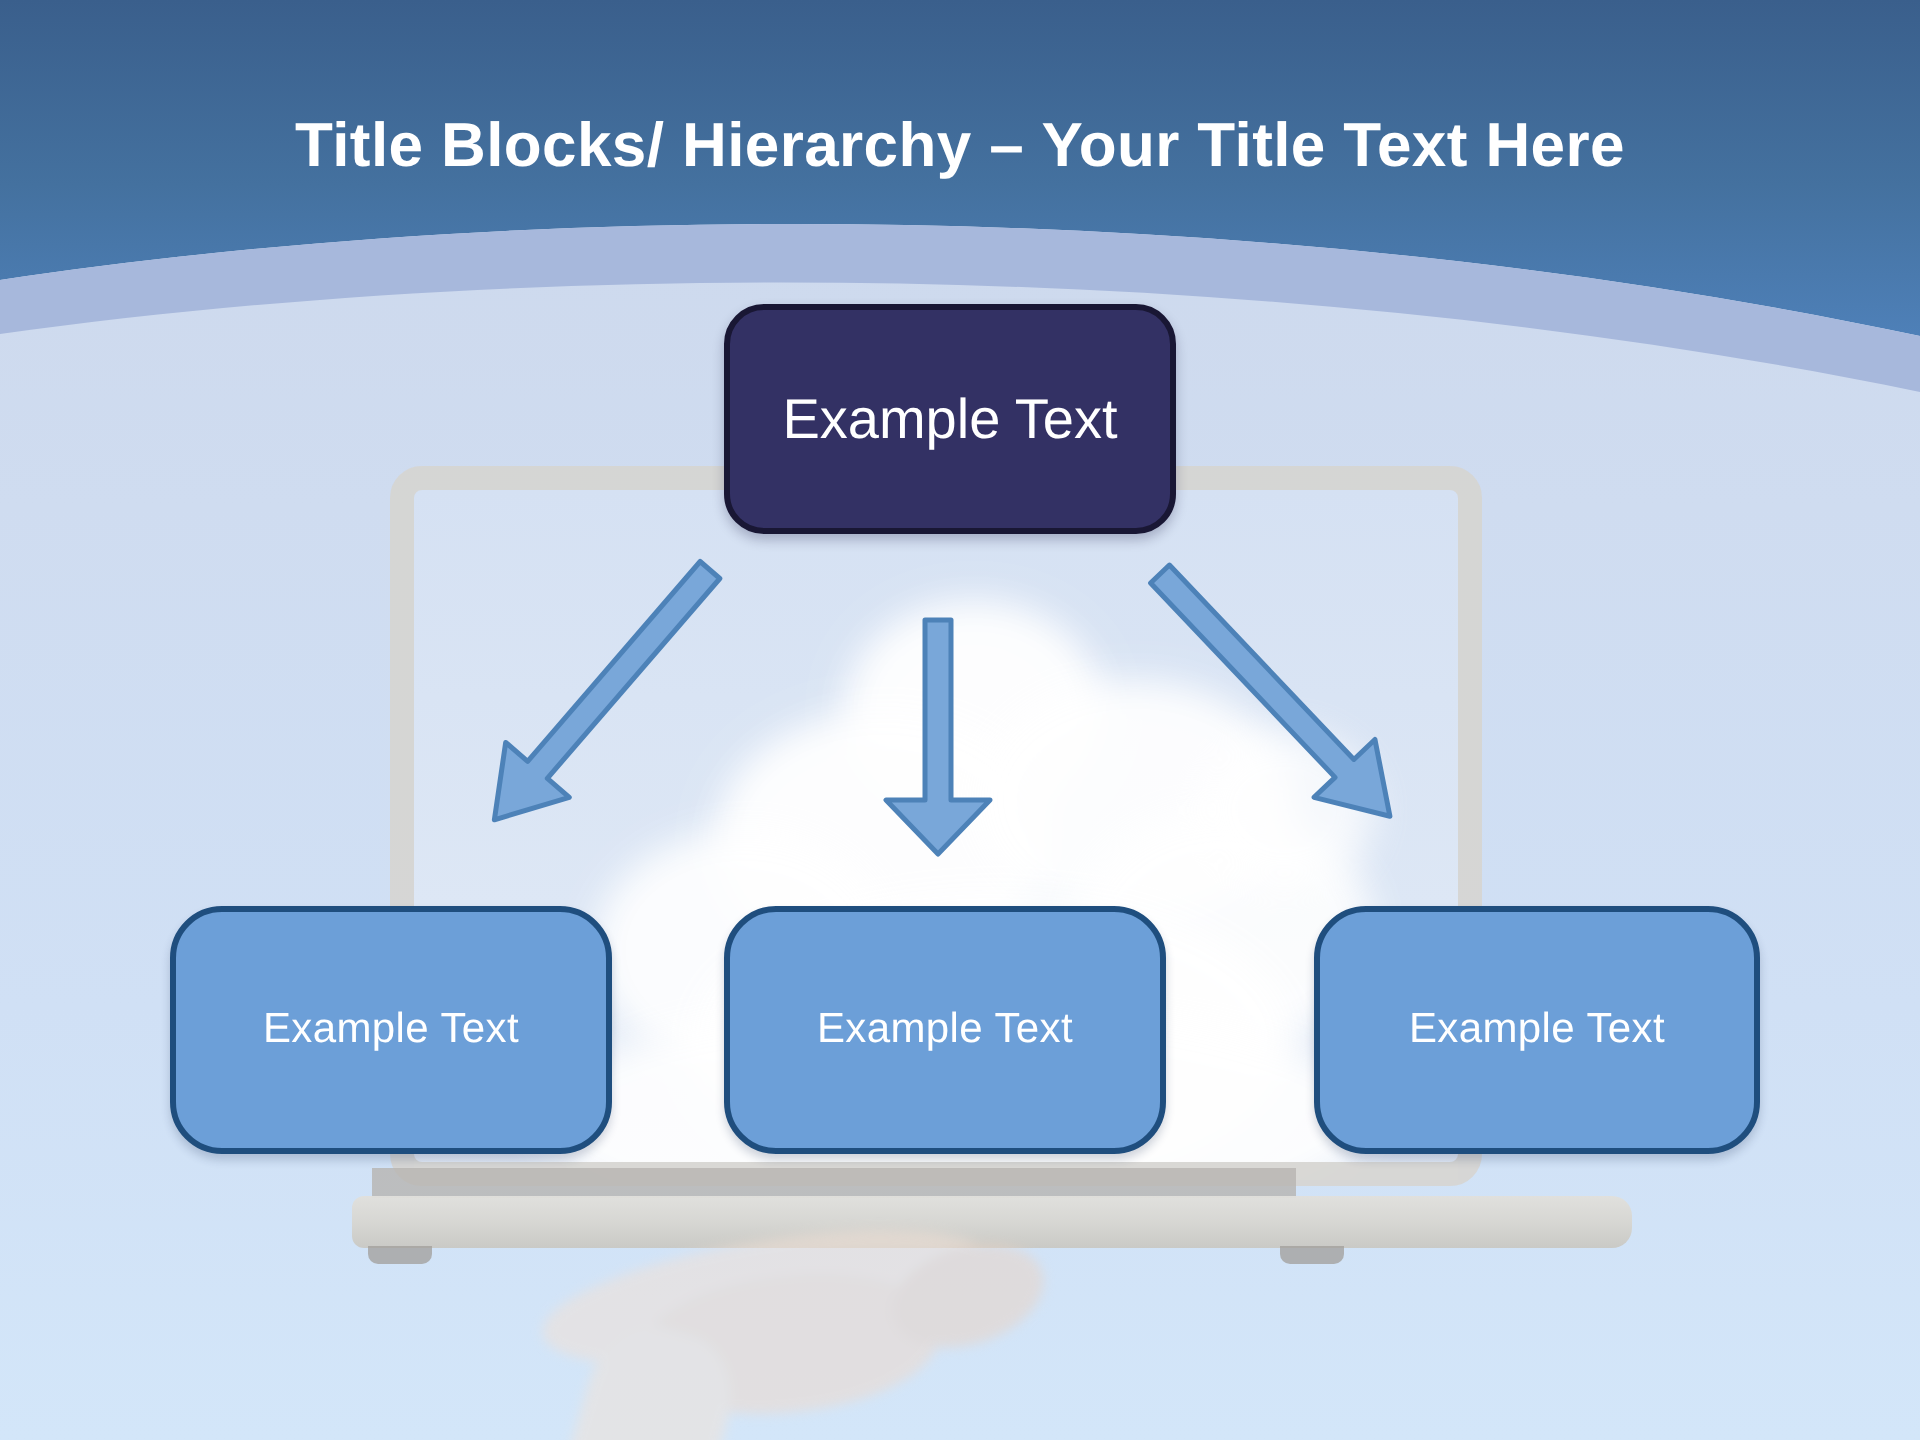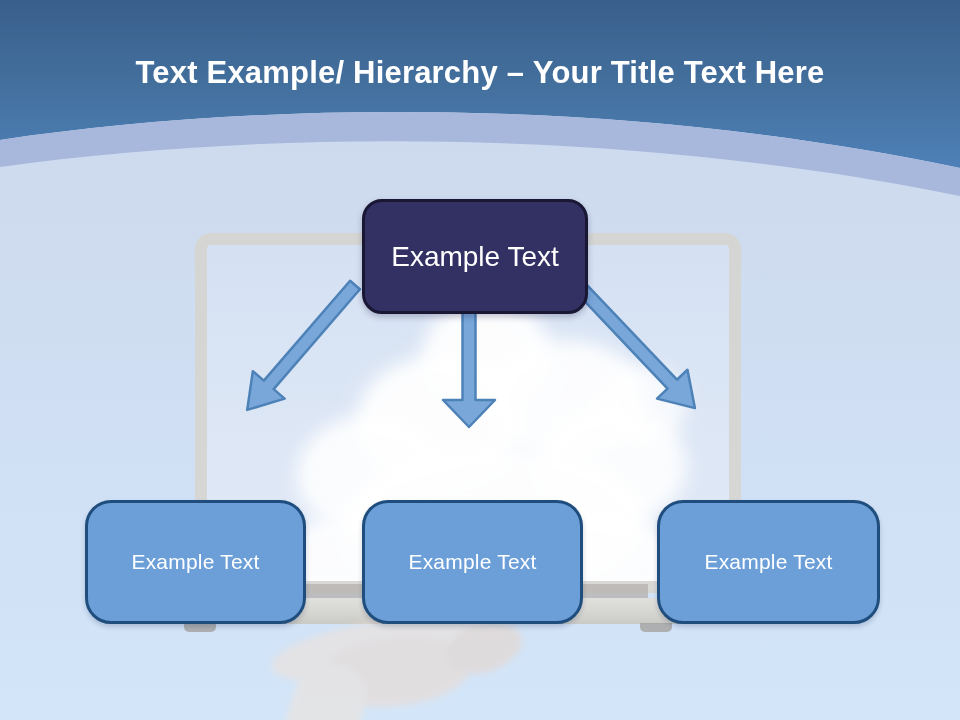--- a/index.html
+++ b/index.html
@@ -53,21 +53,21 @@
   
   .hand{position:absolute;left:235px;top:612px;width:330px;height:108px;z-index:2;opacity:.55;filter:blur(3px);}
   .hand div{position:absolute;}
   .fingers{left:35px;top:8px;width:230px;height:58px;background:#f1e1d6;border-radius:50%;transform:rotate(-9deg);}
   .palm{left:85px;top:26px;width:150px;height:68px;background:#eedacd;border-radius:48%;transform:rotate(-6deg);}
   .fingertips{left:210px;top:12px;width:78px;height:48px;background:#e9d4c6;border-radius:50%;transform:rotate(-18deg);}
   .wrist{left:55px;top:52px;width:72px;height:95px;background:#f1e3d8;border-radius:40% 40% 30% 30%;transform:rotate(16deg);}
   
   .node{
     position:absolute;display:flex;align-items:center;justify-content:center;
-    box-sizing:border-box;color:#ffffff;text-align:center;z-index:4;margin-top:47px;
+    box-sizing:border-box;color:#ffffff;text-align:center;z-index:4;
   }
   .root-node{
     left:362px;top:152px;width:226px;height:115px;
     background:#333164;border:3px solid #191734;border-radius:20px;
     font-size:28px;box-shadow:0 3px 6px rgba(20,20,60,.25);
   }
   .child-node{
     top:453px;width:221px;height:124px;
     background:#6c9fd8;border:3px solid #1f4e7e;border-radius:26px;
     font-size:21px;letter-spacing:.2px;box-shadow:0 3px 5px rgba(20,40,80,.2);
@@ -88,21 +88,21 @@
         <stop offset="0" stop-color="#3a5f8c"></stop>
         <stop offset="0.55" stop-color="#44719f"></stop>
         <stop offset="1" stop-color="#4e80b8"></stop>
       </linearGradient>
     </defs>
     <path d="M0,0 H960 V168 C640,100 280,98 0,140 Z" fill="url(#hdr)"></path>
     <path d="M0,140 C280,98 640,100 960,168 L960,196 C640,130 280,128 0,167 Z" fill="#a7b8dc"></path>
   </svg>
 
   <div class="title">
-    <span class="bold">Text Example/ Hierarchy –</span><span class="regular">Your Title Text Here</span>
+    <span class="bold">Title Blocks/ Hierarchy –</span><span class="regular">Your Title Text Here</span>
   </div>
 
   <div class="laptop-screen">
     <div class="cloud-blob cb1"></div>
     <div class="cloud-blob cb2"></div>
     <div class="cloud-blob cb3"></div>
     <div class="cloud-blob cb4"></div>
     <div class="cloud-blob cb5"></div>
     <div class="cloud-blob cb6"></div>
     <div class="cloud-blob cb7"></div>

